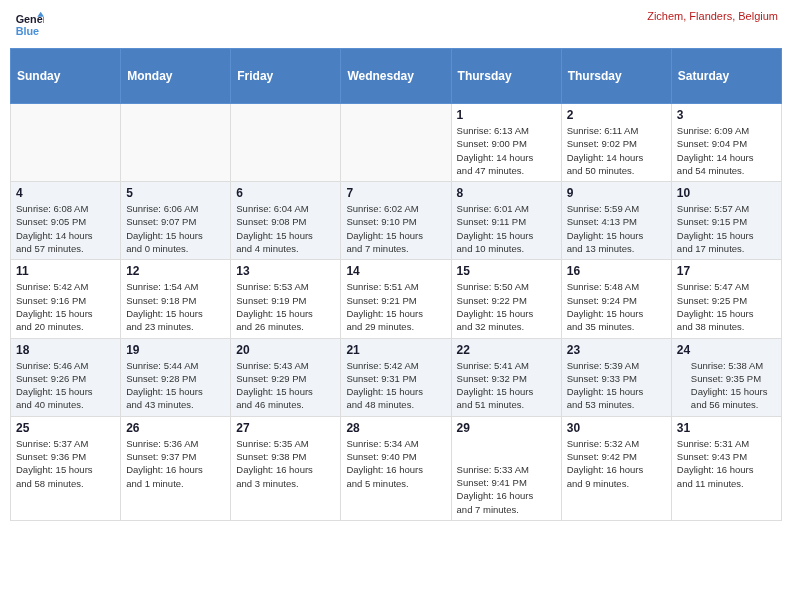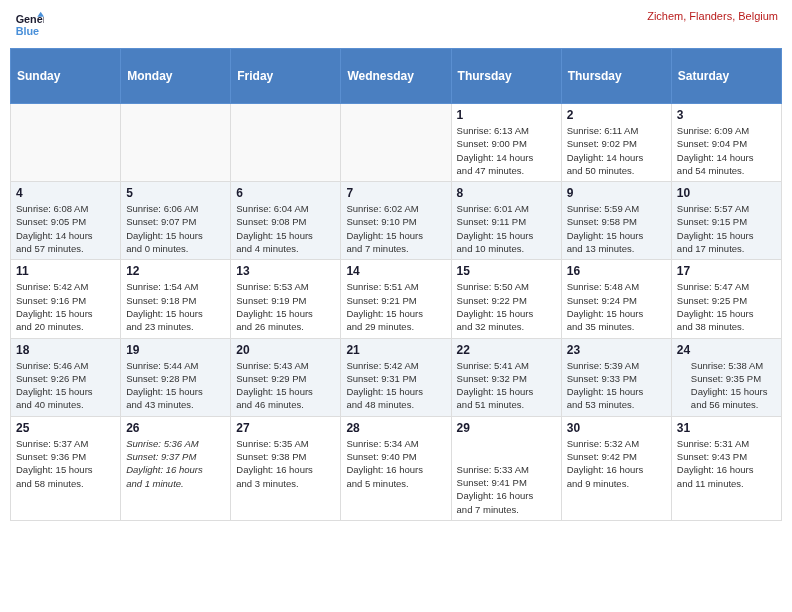--- a/index.html
+++ b/index.html
@@ -174,21 +174,21 @@
         <td>
           <span class="day-number">8</span>
           <div class="day-info" style="white-space: pre-line;">Sunrise: 6:01 AM
 Sunset: 9:11 PM
 Daylight: 15 hours
 and 10 minutes.</div>
         </td>
         <td>
           <span class="day-number">9</span>
           <div class="day-info" style="white-space: pre-line;">Sunrise: 5:59 AM
-Sunset: 9:58 PM
+Sunset: 4:13 PM
 Daylight: 15 hours
 and 13 minutes.</div>
         </td>
         <td>
           <span class="day-number">10</span>
           <div class="day-info" style="white-space: pre-line;">Sunrise: 5:57 AM
 Sunset: 9:15 PM
 Daylight: 15 hours
 and 17 minutes.</div>
         </td>
@@ -298,21 +298,21 @@
       <tr>
         <td>
           <span class="day-number">25</span>
           <div class="day-info" style="white-space: pre-line;">Sunrise: 5:37 AM
 Sunset: 9:36 PM
 Daylight: 15 hours
 and 58 minutes.</div>
         </td>
         <td>
           <span class="day-number">26</span>
-          <div class="day-info" style="white-space: pre-line; font-style: italic;">Sunrise: 5:36 AM
+          <div class="day-info" style="white-space: pre-line;">Sunrise: 5:36 AM
 Sunset: 9:37 PM
 Daylight: 16 hours
 and 1 minute.</div>
         </td>
         <td>
           <span class="day-number">27</span>
           <div class="day-info" style="white-space: pre-line;">Sunrise: 5:35 AM
 Sunset: 9:38 PM
 Daylight: 16 hours
 and 3 minutes.</div>

